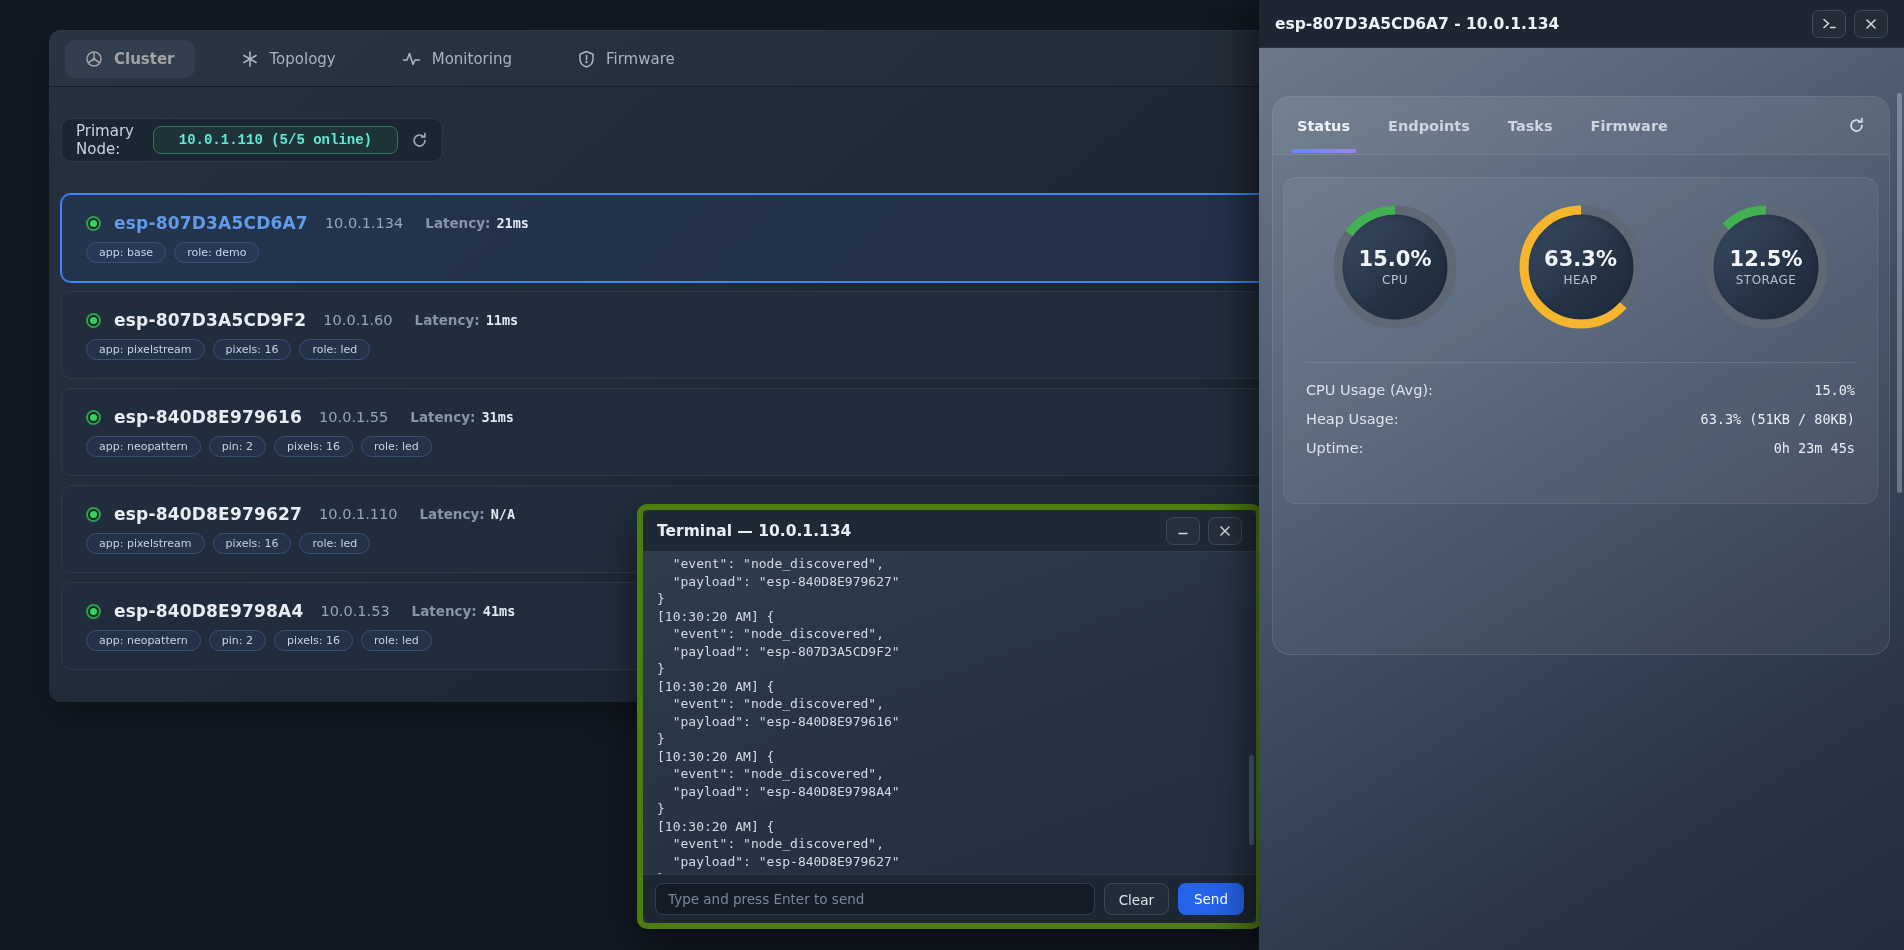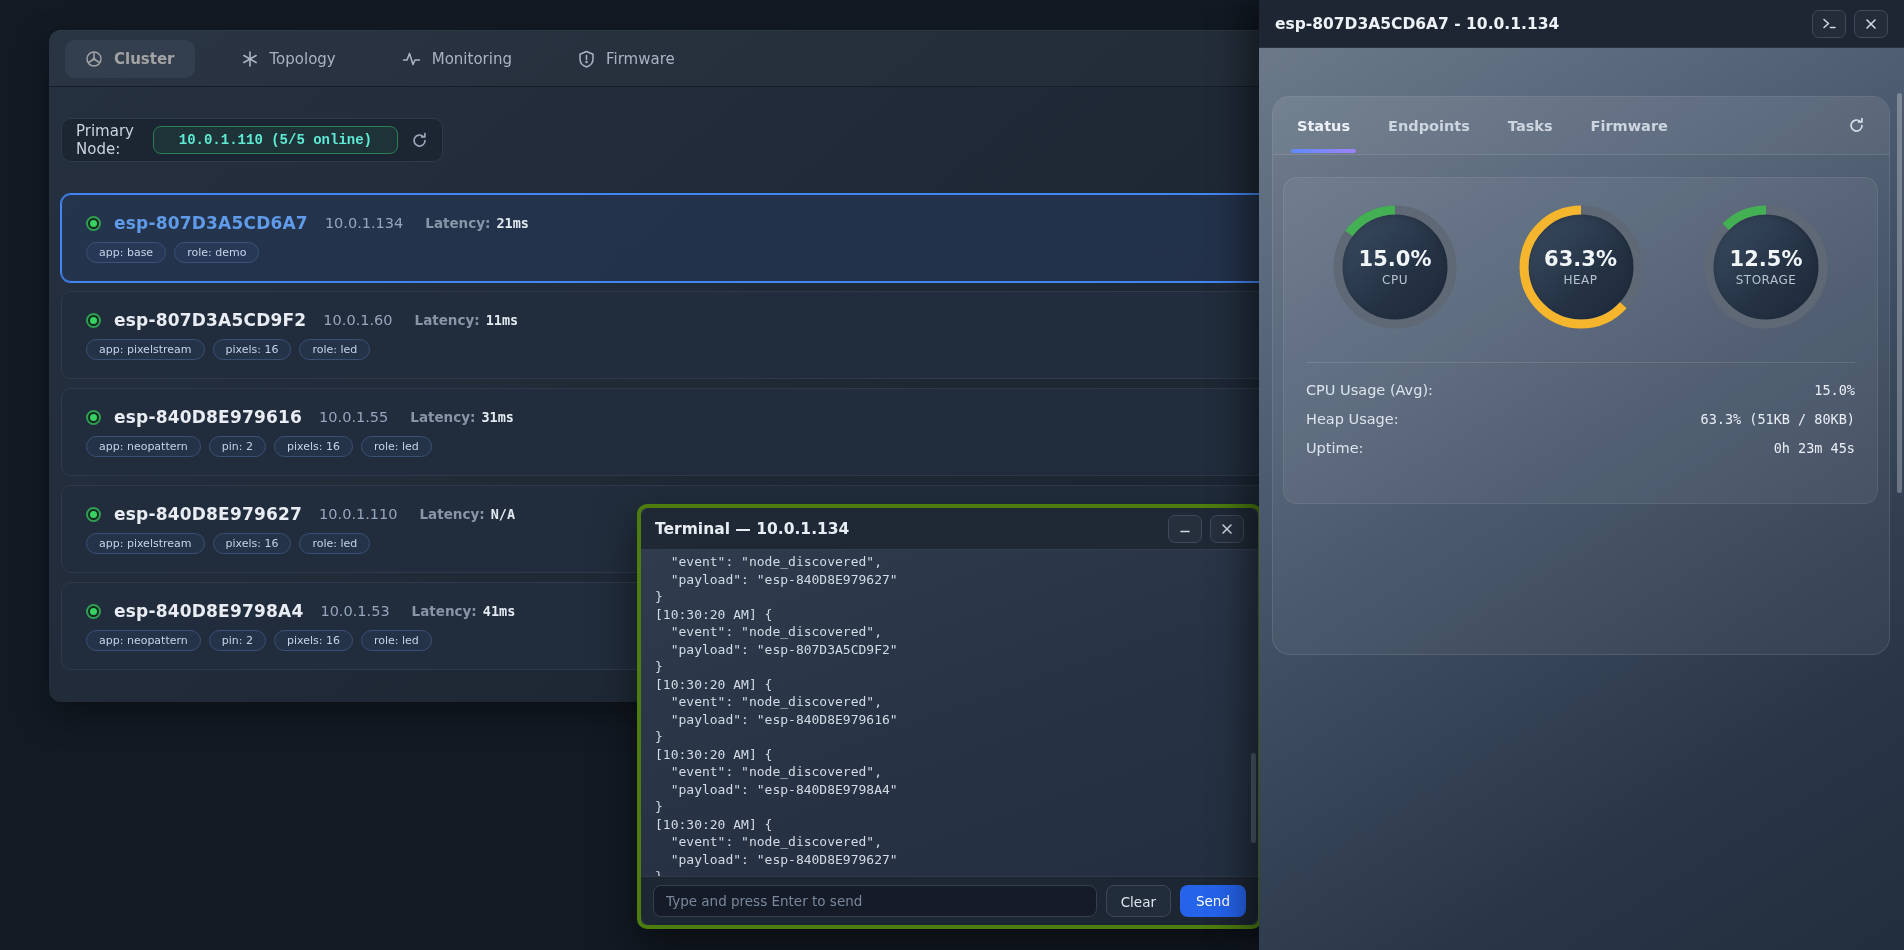--- a/index.html
+++ b/index.html
@@ -74,21 +74,21 @@
   .lat-value { color:#e3e9f0; font-weight:bold; font-family:"DejaVu Sans Mono","Liberation Mono",monospace; margin-left:6px; }
   .tag-row { display:flex; gap:8px; }
   .tag {
     font-size:11px; color:#c5d2e8; padding:3px 12px; border-radius:999px;
     border:1px solid #3a5076; background:rgba(64,110,190,.10); white-space:nowrap;
   }
 
   
   .terminal {
     position:absolute; left:637px; top:504px; width:625px; height:425px;
-    background:#273344; border:4px solid #4d7c0f; border-radius:10px;
+    background:#273344; border:6px solid #4d7c0f; border-radius:10px;
     box-shadow:0 18px 44px rgba(0,0,0,.5); z-index:50;
   }
   .t-header {
     height:42px; background:#1f2936; border-bottom:1px solid #323e4e;
     border-radius:10px 10px 0 0; display:flex; align-items:center; padding:0 14px;
   }
   .t-title { font-size:15.5px; font-weight:bold; color:#e9eef4; }
   .win-btns { margin-left:auto; display:flex; gap:8px; }
   .win-btn {
     width:34px; height:28px; border-radius:7px; border:1px solid #3e4a5a;

